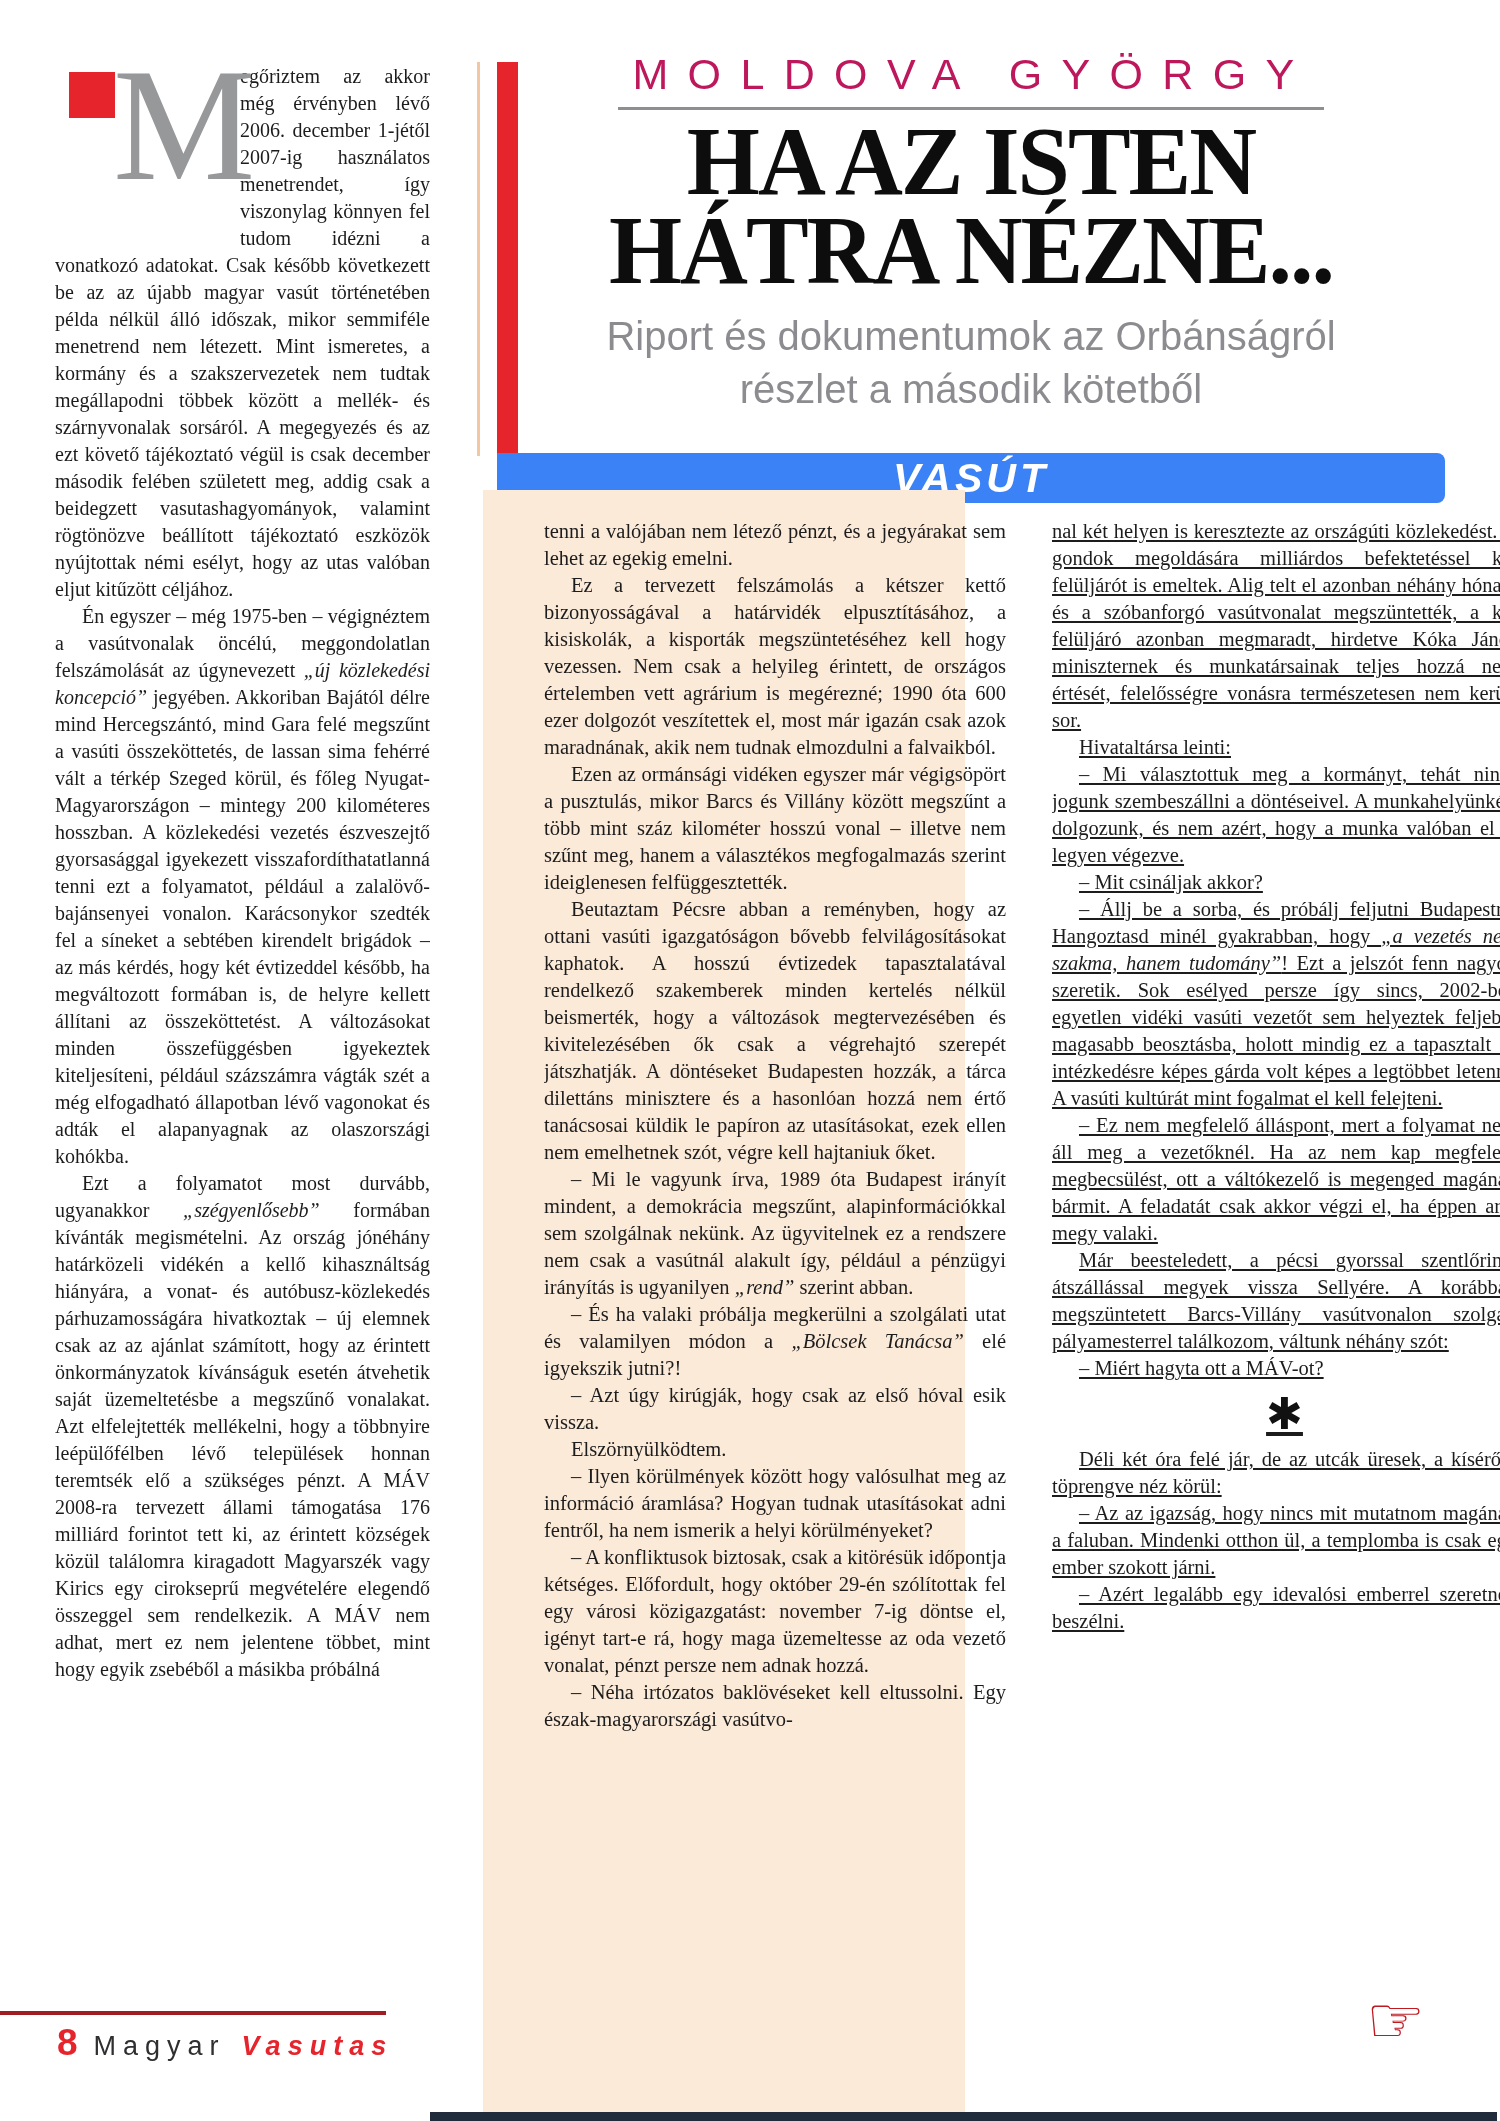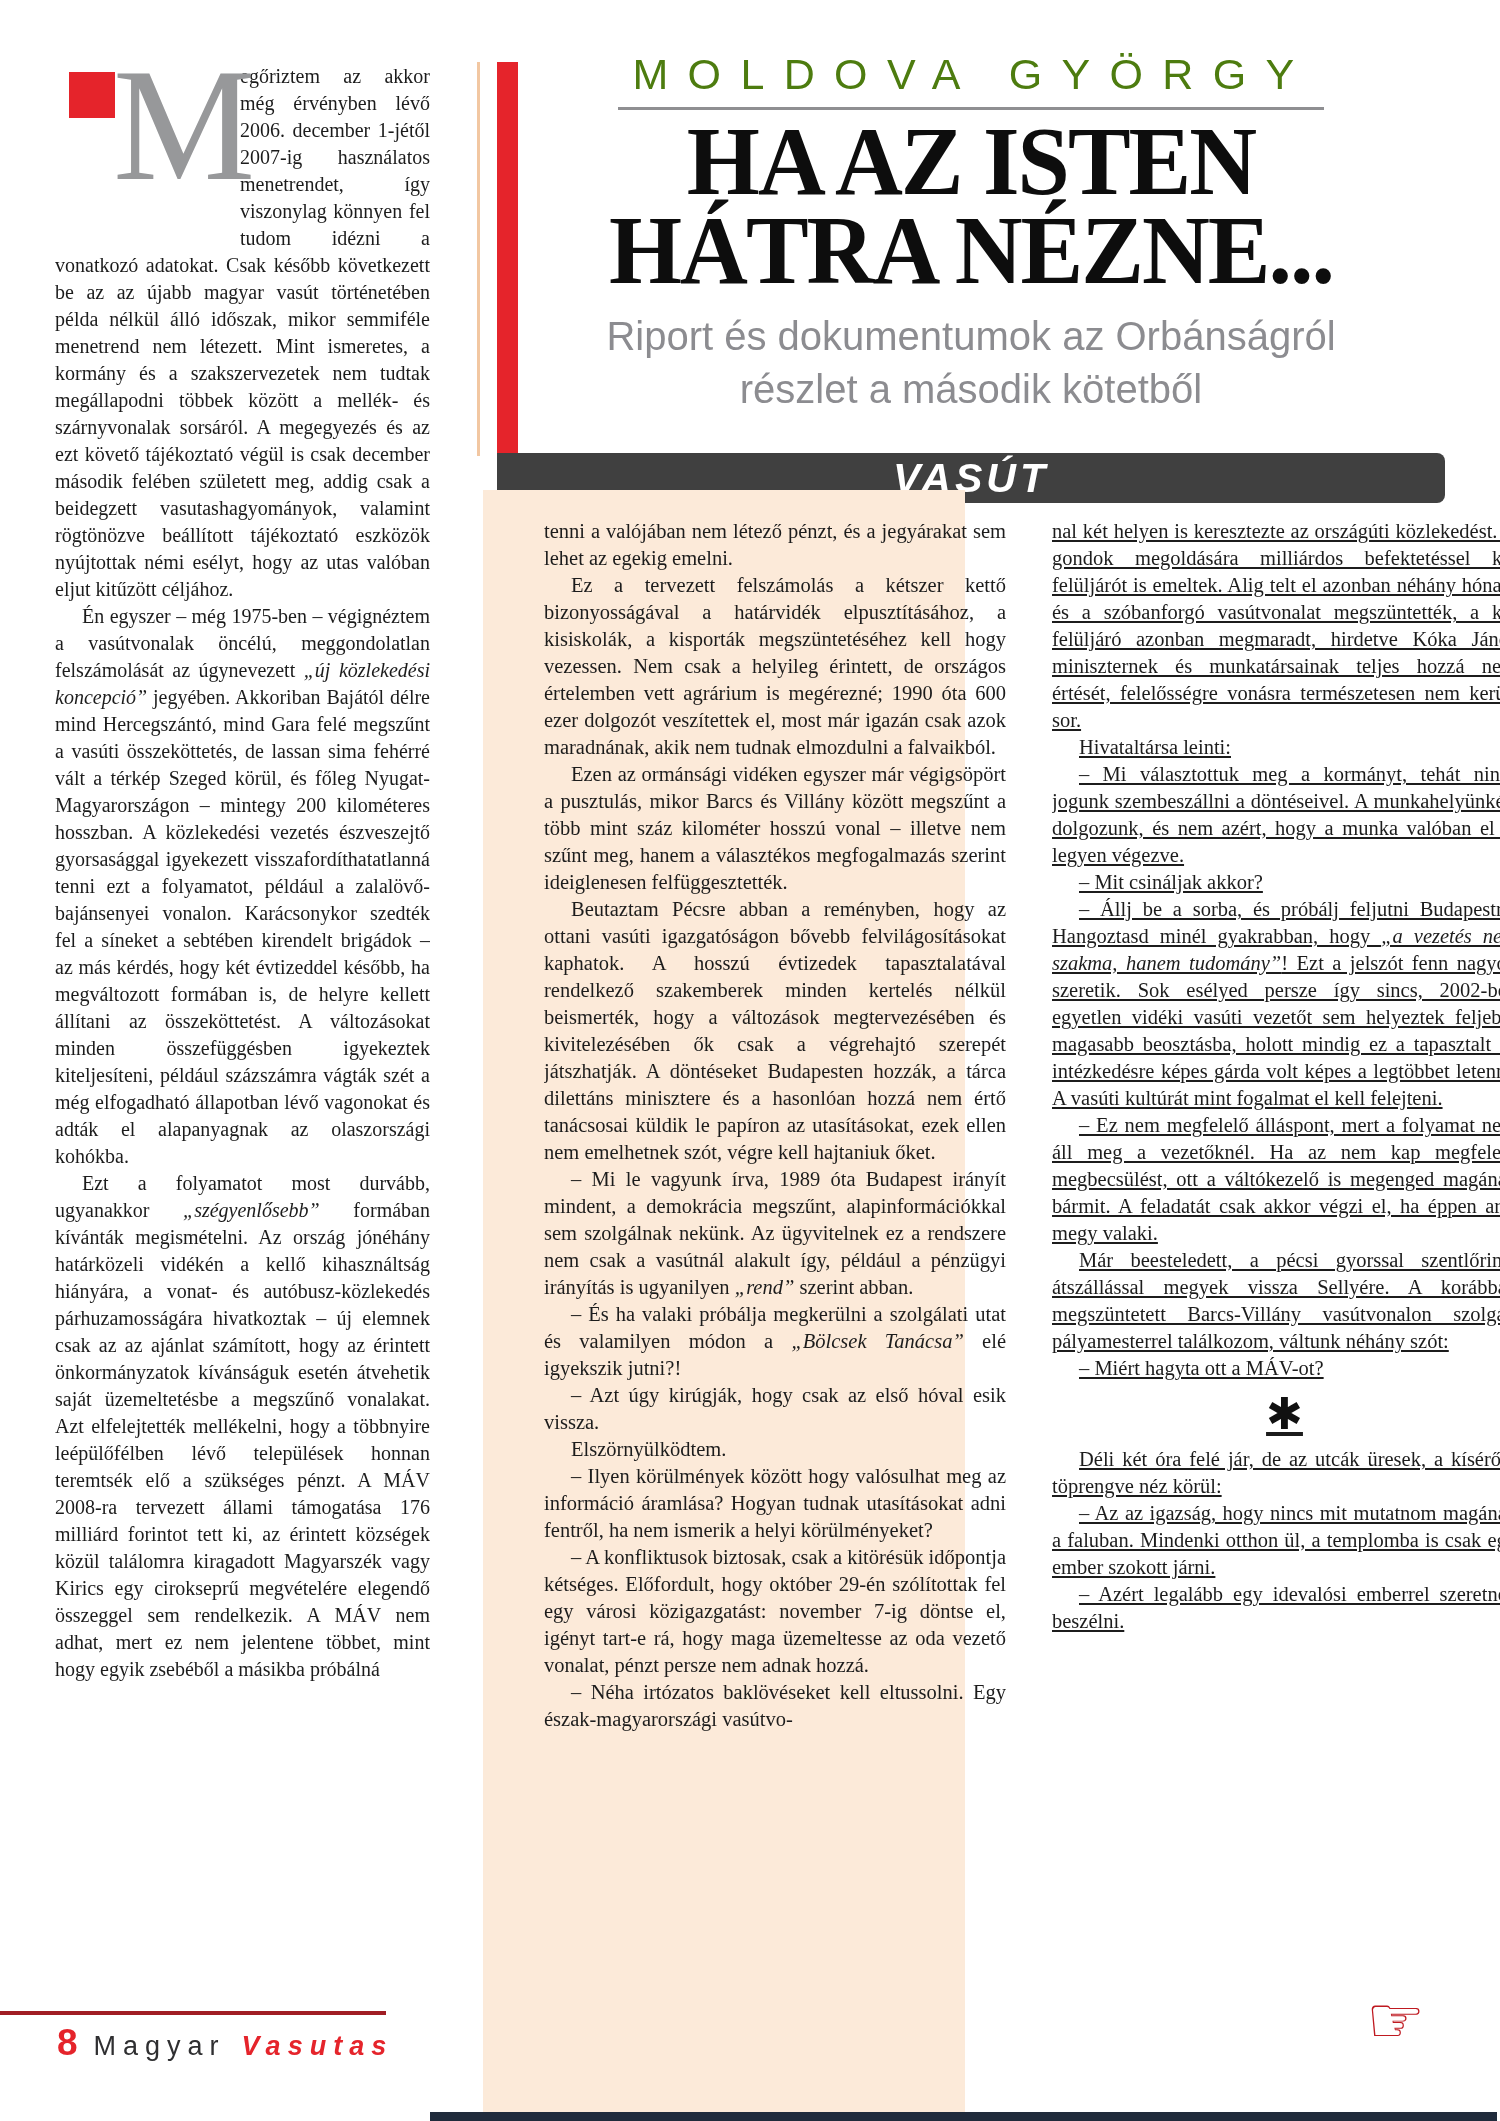--- a/index.html
+++ b/index.html
@@ -3,28 +3,28 @@
 <meta charset="utf-8">
 <style>
   html,body{margin:0;padding:0;background:#ffffff;}
   .page{position:relative;width:1500px;height:2121px;background:#ffffff;overflow:hidden;
         font-family:"Liberation Serif",serif;color:#1c1c1c;}
   
   .thin-rule{position:absolute;left:477px;top:62px;width:3px;height:394px;background:#f2c7a2;}
   .red-vbar{position:absolute;left:497px;top:62px;width:21px;height:394px;background:#e5242b;}
   .header{position:absolute;left:497px;top:50px;width:948px;text-align:center;}
   .kicker{display:inline-block;font-family:"Liberation Sans",sans-serif;font-size:43px;
-          letter-spacing:0.45em;color:#4d7c0f;border-bottom:3px solid #8f8f92;
+          letter-spacing:0.45em;color:#be185d;border-bottom:3px solid #8f8f92;
           padding:0 10px 8px 14px;white-space:nowrap;}
   .title{font-family:"Liberation Serif",serif;font-weight:bold;color:#0d0d0d;
          font-size:94px;line-height:86px;letter-spacing:-2px;margin-top:6px;
          transform:scaleY(1.04);transform-origin:top center;}
   .subtitle{font-family:"Liberation Sans",sans-serif;color:#8c8c90;font-size:40px;
             line-height:53px;margin-top:22px;}
-  .banner{position:absolute;left:497px;top:453px;width:948px;height:50px;background:#404040;
+  .banner{position:absolute;left:497px;top:453px;width:948px;height:50px;background:#3b82f6;
           border-radius:0 8px 8px 8px;text-align:center;}
   .banner-label{font-family:"Liberation Sans",sans-serif;font-weight:bold;font-style:italic;
                 color:#ffffff;font-size:41px;line-height:50px;letter-spacing:4px;}
   
   .peach-panel{position:absolute;left:483px;top:490px;width:482px;height:1631px;background:#fcead9;}
   .col{position:absolute;text-align:justify;overflow:hidden;}
   .col p{margin:0;padding:0;}
   .col .indent{text-indent:27px;}
   .col-left{left:55px;top:63px;width:375px;height:1945px;font-size:20px;line-height:27px;}
   .col-mid{left:500px;top:518px;width:462px;height:1502px;font-size:20.5px;line-height:27px;margin-left:44px;}

